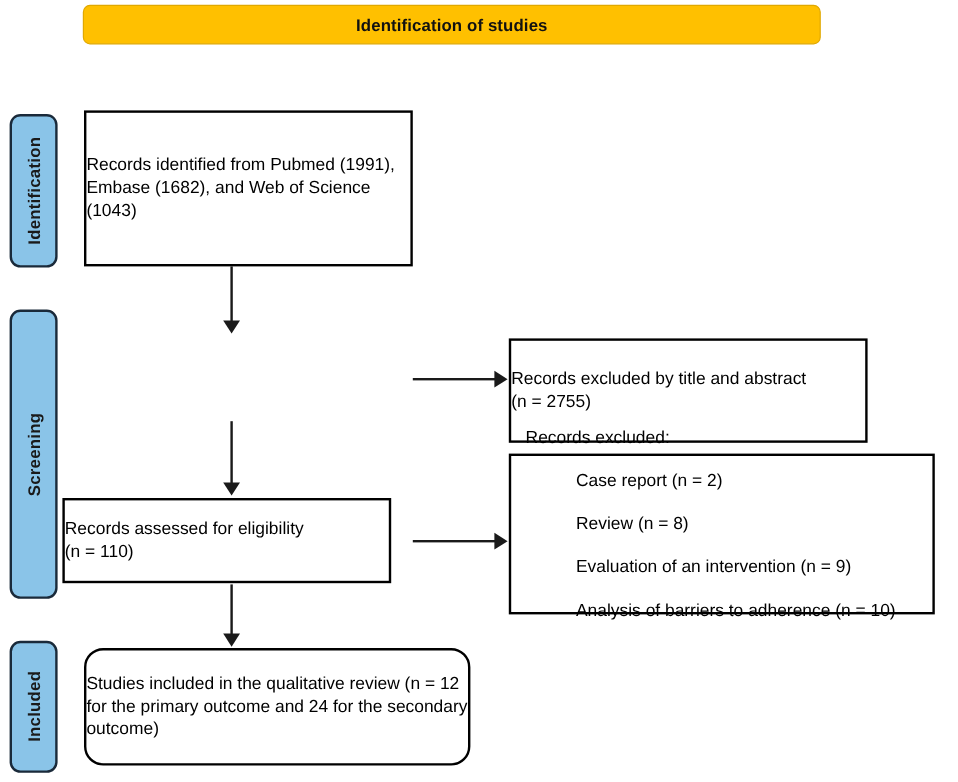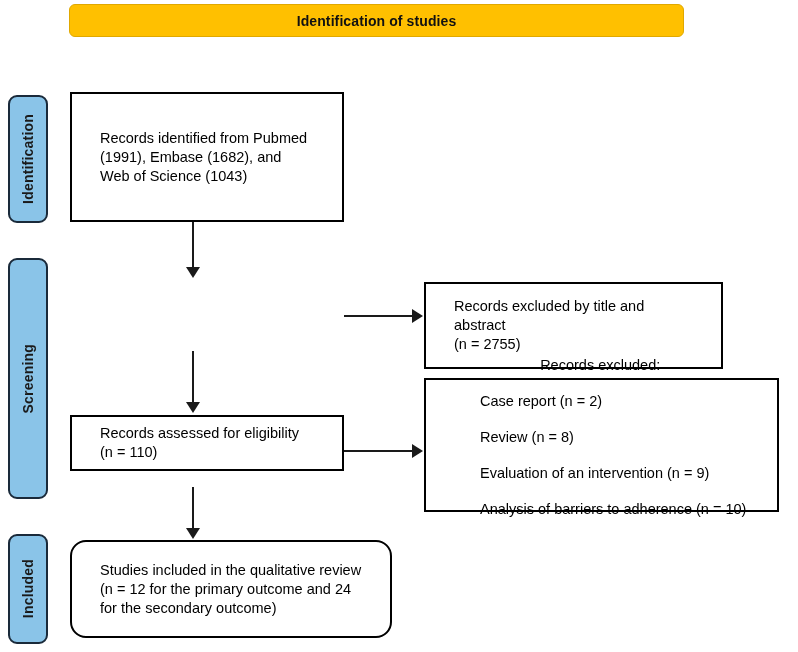--- a/index.html
+++ b/index.html
@@ -68,40 +68,40 @@
     background: #ffffff;
     border: 2px solid #000000;
     box-sizing: border-box;
     display: flex;
     align-items: center;
   }
   .proc-text {
     font-size: 14.5px;
     line-height: 19px;
     color: #000000;
-    padding: 0 28px;
+    padding: 0 0;
     white-space: pre-line;
   }
 
   #box-identified   { left: 70px;  top: 92px;  width: 274px; height: 130px; }
   #box-screened     { left: 70px;  top: 279px; width: 274px; height: 72px;  }
-  #box-eligibility  { left: 70px;  top: 415px; width: 274px; height: 56px;  }
+  #box-eligibility  { left: 52px;  top: 415px; width: 274px; height: 71px;  }
   #box-included     { left: 70px;  top: 540px; width: 322px; height: 98px; border-radius: 16px;  }
 
   #box-excluded-title { left: 424px; top: 282px; width: 299px; height: 87px; }
   #box-excluded-reasons { left: 424px; top: 378px; width: 355px; height: 134px; }
 
   
   .reasons-wrap {
     padding: 0 12px;
     font-size: 14.5px;
     line-height: 20px;
     color: #000000;
   }
-  .reasons-head { margin: 0; text-align: center; }
+  .reasons-head { margin: 0; }
   .reasons-list {
     list-style: none;
     margin: 0;
     padding: 0 0 0 26px;
   }
   .reasons-list li { margin: 16px; white-space: nowrap; }
   .v-line {
     position: absolute;
     width: 2px;
     background: #1a1a1a;

